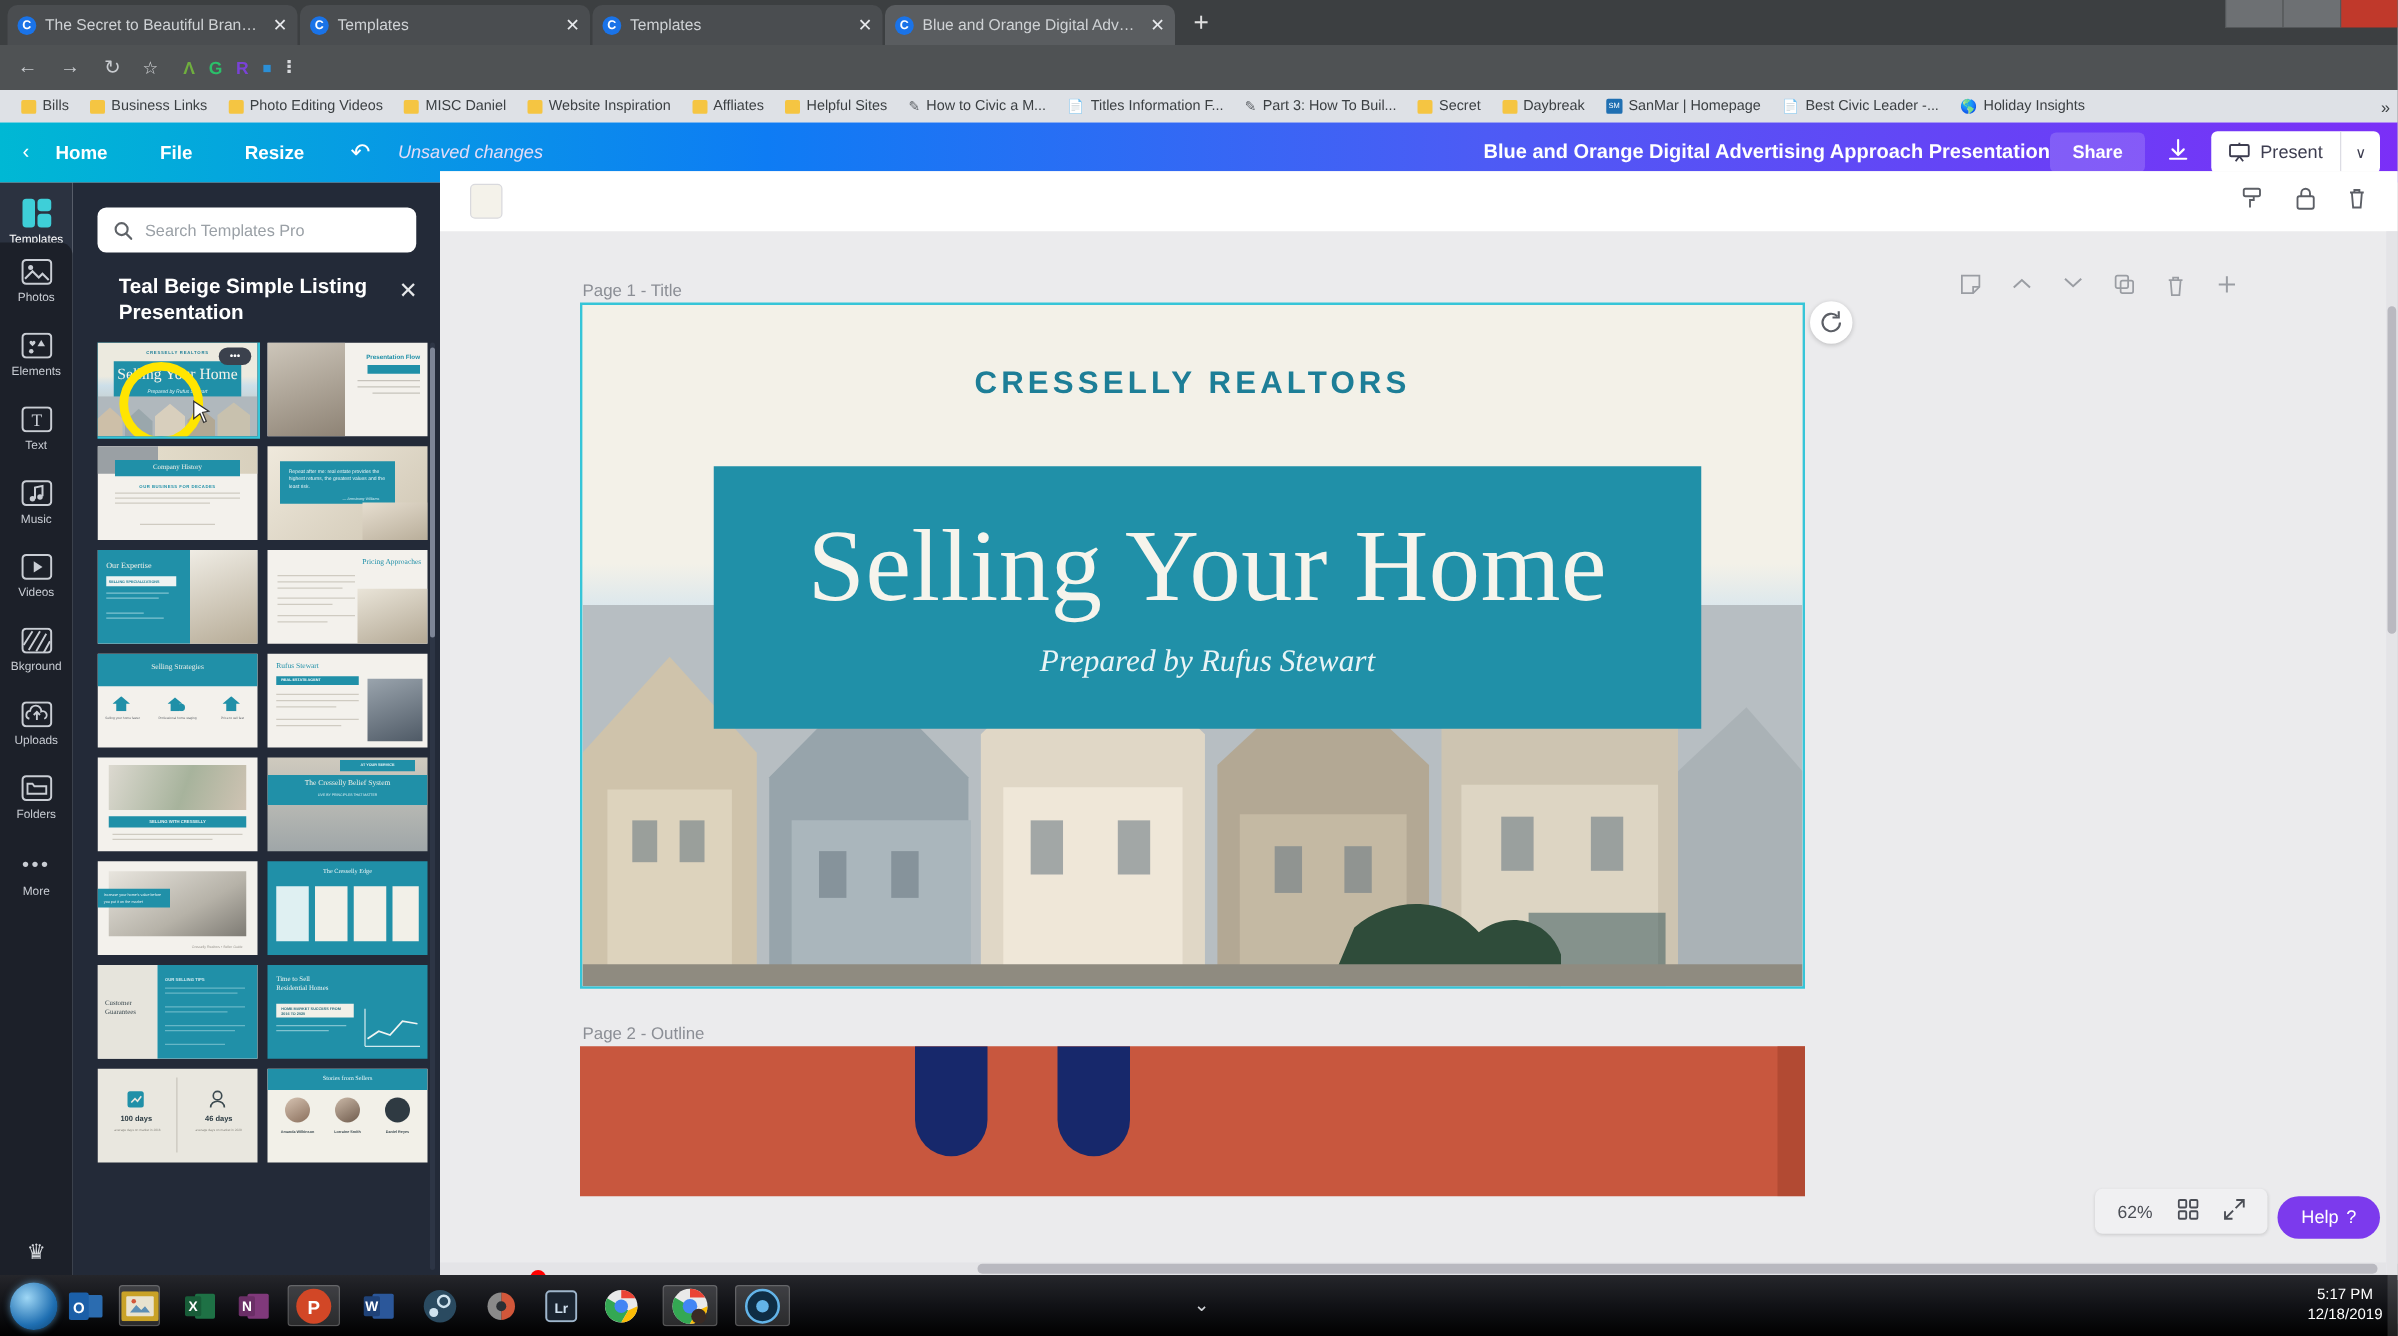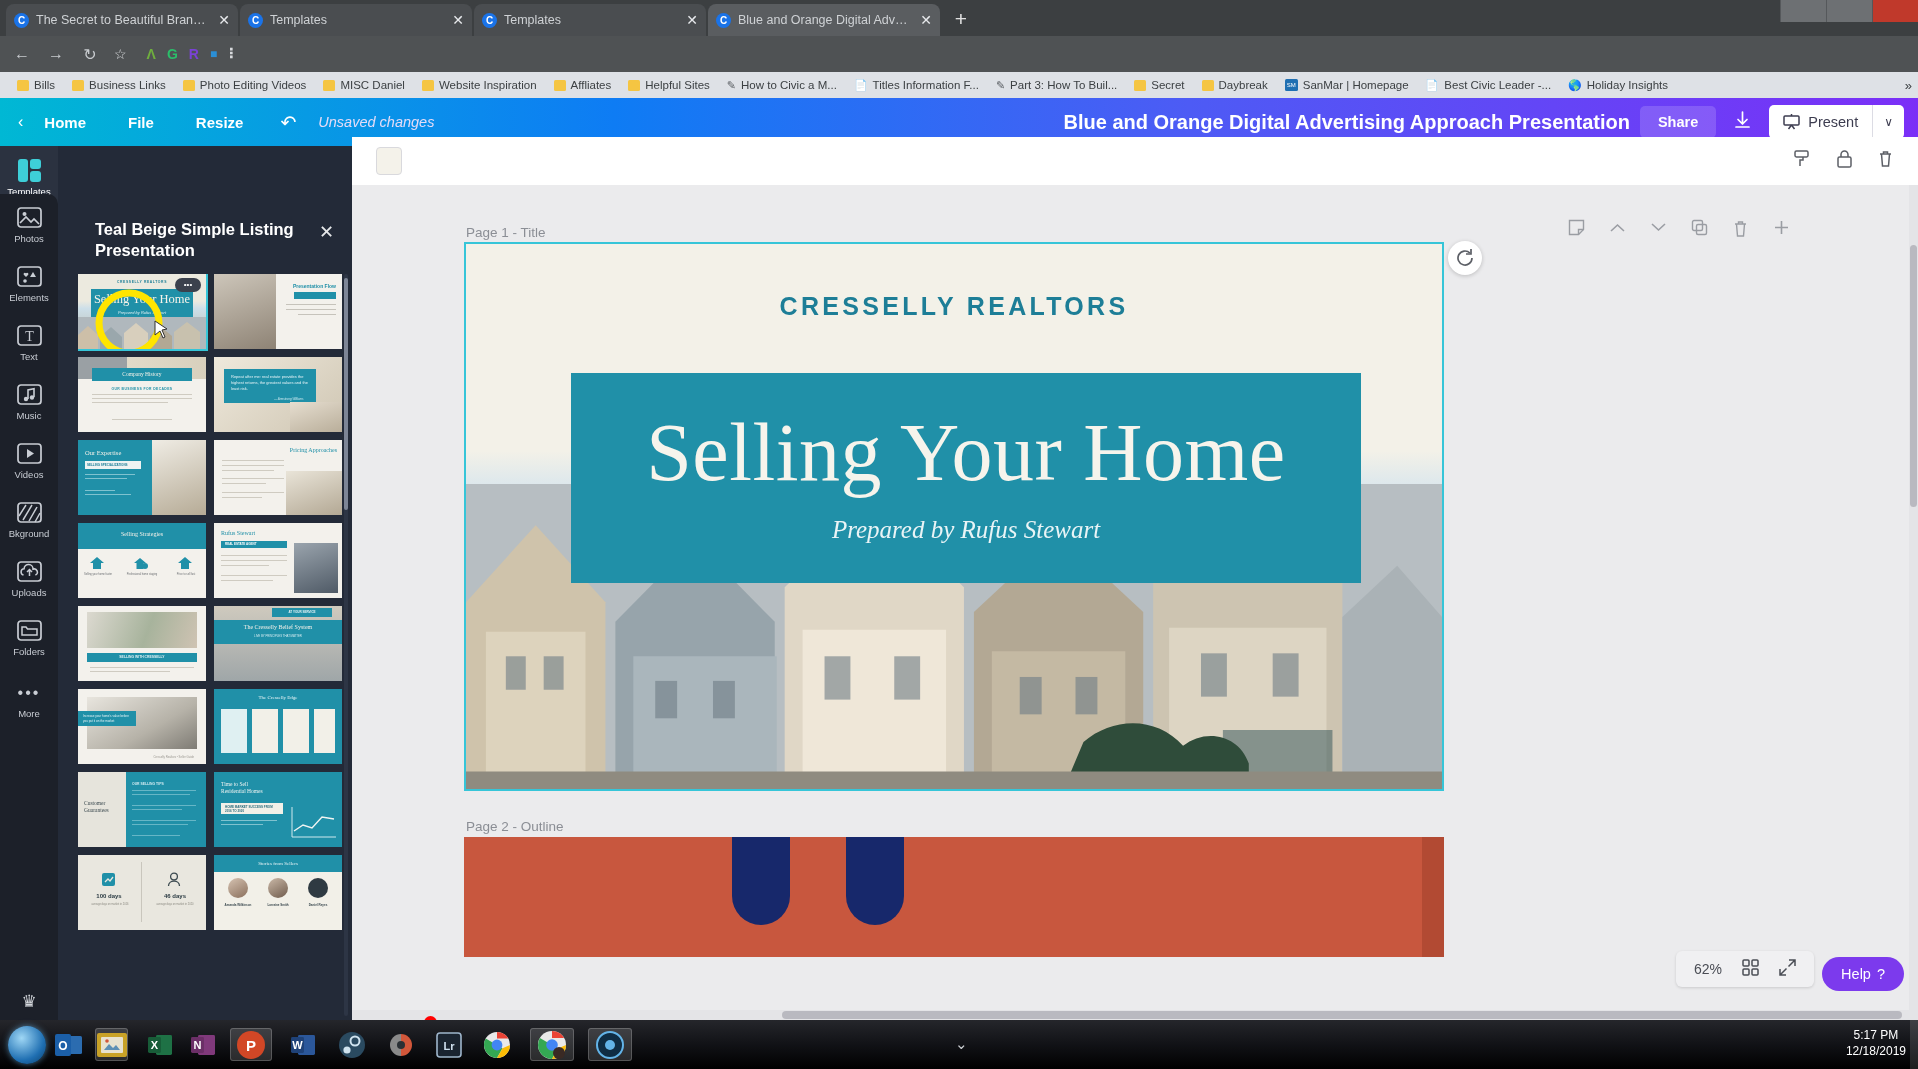--- a/index.html
+++ b/index.html
@@ -45,21 +45,21 @@
 
   
   #canva { position:absolute; left:0; top:98px; width:1918px; height:922px; background:#f1f1f4; }
   #topbar { position:absolute; left:0; top:0; width:1918px; height:48px;
     background:linear-gradient(90deg,#00b8d4 0%,#0e7cf4 32%,#4d5bf5 62%,#7b2ff7 100%);
     display:flex; align-items:center; color:#fff; }
   .tb-item { font-size:15px; font-weight:bold; padding:0 21px; white-space:nowrap; }
   #backchev { padding-left:18px; padding-right:0; font-size:16px; font-weight:normal; }
   #undo { font-size:19px; padding:0 16px; }
   #unsaved { font-style:italic; font-size:14.5px; color:#e4dcf7; font-weight:normal; padding-left:6px; }
-  #docTitle { margin-left:auto; font-size:20px; font-weight:bold; padding-right:10px; }
+  #docTitle { margin-left:auto; font-size:16px; font-weight:bold; }
   #shareBtn { font-size:14.5px; font-weight:bold; background:rgba(255,255,255,.16);
      padding:8px 18px; border-radius:5px; }
   #dlBtn { font-size:17px; padding:0 18px; }
   #presentBtn { display:flex; align-items:center; background:#fff; color:#3d3d50;
      border-radius:5px; height:34px; margin-right:14px; }
   #presentBtn .pmain { display:flex; align-items:center; gap:8px; padding:0 14px;
      font-size:14.5px; border-right:1px solid #dcdce4; height:100%; }
   #presentBtn .pcar { padding:0 11px; font-size:12px; }
 
   
@@ -417,20 +417,27 @@
         </div>
         <div class="railitem" style="padding-top:14px">
           <span class="rico" style="font-size:16px;letter-spacing:2px;color:#c9cdd4">•••</span>
           <span class="rlabel">More</span>
         </div>
         <div id="crown">♛</div>
       </div>
     </div>
 
     <div id="panel">
+      <div id="searchbox">
+        <svg width="15" height="15" viewBox="0 0 15 15">
+          <circle cx="6.3" cy="6.3" r="4.8" stroke="#5f6368" stroke-width="1.7" fill="none"></circle>
+          <path d="M10 10l4 4" stroke="#5f6368" stroke-width="1.9" stroke-linecap="round"></path>
+        </svg>
+        <span>Search Templates Pro</span>
+      </div>
       <div id="panelTitle">Teal Beige Simple Listing Presentation</div>
       <div id="panelClose">✕</div>
 
       <div id="thumbs">
 
         <div class="thumb sel" style="background:linear-gradient(180deg,#eceadf 0%,#eceadf 36%,#cddfe9 46%,#b7b2a2 100%)">
           <div style="position:absolute;left:0;top:6px;width:100%;text-align:center;font-size:3.4px;letter-spacing:.6px;color:#1d7e97;font-weight:bold">CRESSELLY REALTORS</div>
           <div style="position:absolute;left:13px;top:15px;width:102px;height:30px;background:#2090a8"></div>
           <div style="position:absolute;left:0;top:18px;width:100%;text-align:center;color:#f4f2e9;font-family:'Liberation Serif',serif;font-size:12.5px">Selling Your Home</div>
           <div style="position:absolute;left:0;top:36px;width:100%;text-align:center;color:#dff1f4;font-size:4px;font-style:italic">Prepared by Rufus Stewart</div>

